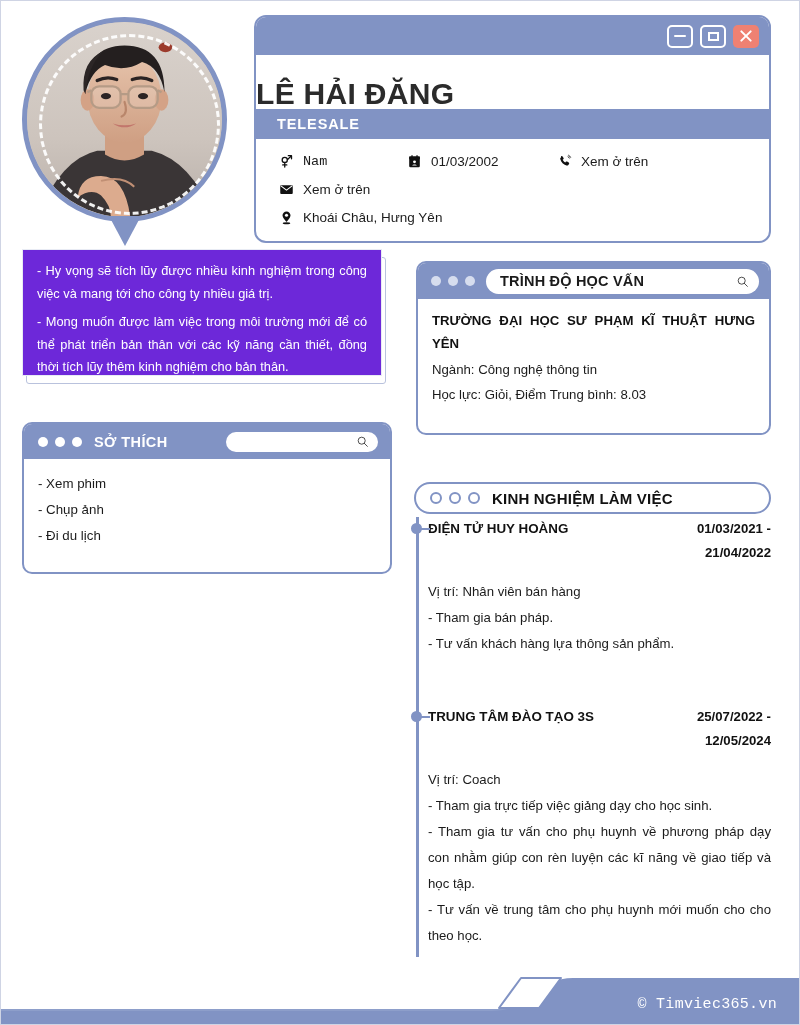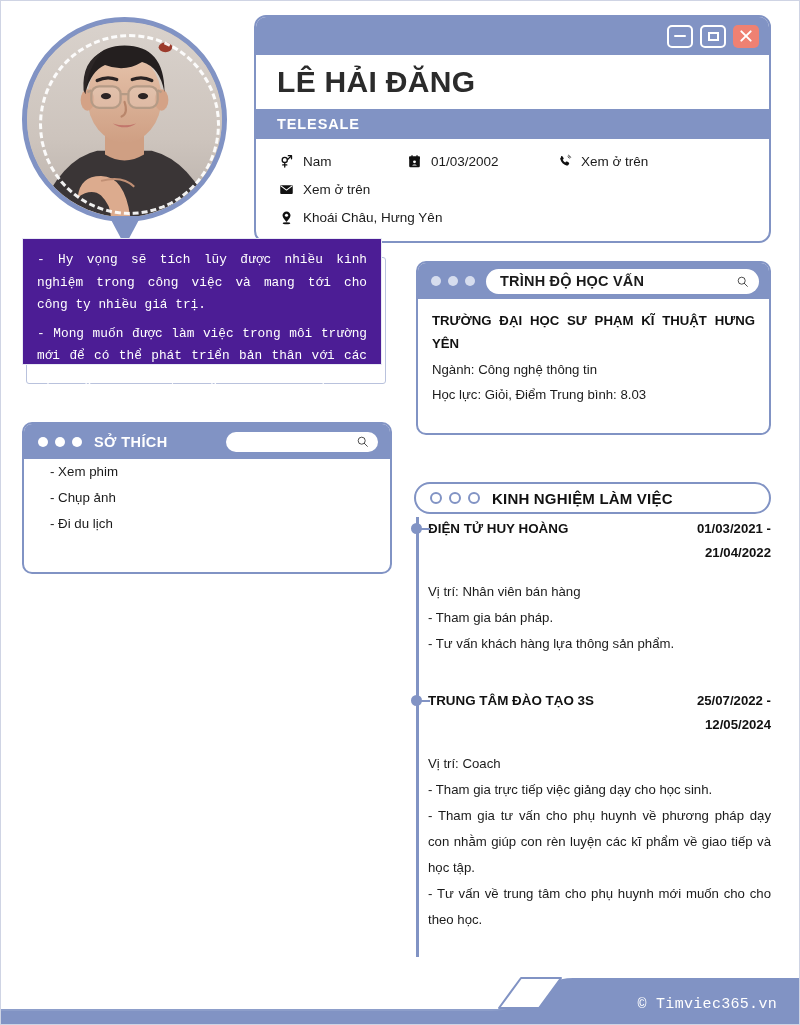--- a/index.html
+++ b/index.html
@@ -70,54 +70,52 @@
     width:26px;height:23px;border-radius:5px;box-sizing:border-box;
     display:flex;align-items:center;justify-content:center;
   }
   .wbtn.min,.wbtn.max{border:2px solid #ffffff;}
   .wbtn.min .bar{width:12px;height:2.5px;background:#fff;border-radius:1px;}
   .wbtn.max .sq{width:11px;height:9px;border:2px solid #fff;box-sizing:border-box;}
   .wbtn.close{background:#ef8172;}
   .wbtn.close svg{width:16px;height:16px;}
 
   .win-name{
-    height:54px;background:#fff;display:flex;align-items:center;
-    padding-left:21px;
+    height:54px;background:#fff;display:flex;align-items:flex-end;
   }
   .win-name h1{
     margin:0;font-size:30px;font-weight:bold;letter-spacing:.3px;
     color:#2b2b2b;line-height:1;
   }
   .win-role{
     height:30px;background:#8193c4;display:flex;align-items:center;
     padding-left:21px;
   }
   .win-role span{color:#fff;font-size:14.5px;font-weight:bold;letter-spacing:.9px;}
 
   .contact{
     padding:14px 0 0 22px;
     font-size:13.5px;color:#1b1b1b;
   }
   .crow{display:flex;align-items:flex-start;margin-bottom:12px;}
   .citem{display:flex;align-items:center;gap:9px;}
   .citem .ci{width:16px;height:16px;display:flex;align-items:center;justify-content:center;flex:0 0 16px;}
   .citem .ci svg{width:15px;height:15px;fill:#111;}
-  .c-gender{width:128px;}
+  .c-gender{width:128px;font-family:Liberation Mono, monospace;}
   .c-dob{width:150px;}
 
   
   .obj-outer{
     position:absolute;left:25px;top:256px;width:360px;height:127px;
     border:1px solid #b9c2dd;border-radius:3px;background:#fff;box-sizing:border-box;
   }
   .obj{
-    position:absolute;left:21px;top:237px;width:360px;height:127px;
-    background:#4c1d95;border:1px solid #e8ebf4;box-sizing:border-box;
+    position:absolute;left:21px;top:248px;width:360px;height:127px;
+    background:#6d28d9;border:1px solid #e8ebf4;box-sizing:border-box;
     padding:10px 14px 0 14px;
-    font-family:Liberation Mono, monospace;
   }
   .obj p{
     margin:0 0 6px 0;color:#ffffff;font-size:12.8px;line-height:22.5px;
     text-align:justify;text-justify:inter-word;
   }
 
   
   .hobby{
     position:absolute;left:21px;top:421px;width:370px;height:152px;
     border:2px solid #8193c4;border-radius:10px;box-sizing:border-box;
@@ -131,21 +129,21 @@
   .dots i{width:10px;height:10px;border-radius:50%;display:block;}
   .dots.solid-white i{background:#fff;}
   .dots.light i{background:#d6ddee;}
   .dots.hollow i{background:transparent;border:2px solid #8193c4;box-sizing:border-box;width:12px;height:12px;}
   .hobby-head .ttl{color:#fff;font-size:14.5px;font-weight:bold;letter-spacing:.4px;}
   .searchpill{
     margin-left:auto;background:#fff;border-radius:12px;height:20px;width:152px;
     display:flex;align-items:center;justify-content:flex-end;padding-right:9px;box-sizing:border-box;
   }
   .searchpill svg{width:13px;height:13px;stroke:#333;fill:none;stroke-width:1.6;}
-  .hobby-body{padding:0 0 0 14px;margin-left:12px;}
+  .hobby-body{padding:12px 0 0 14px;}
   .hobby-body div{font-size:13.3px;line-height:26px;color:#1b1b1b;}
 
   
   .edu{
     position:absolute;left:415px;top:260px;width:355px;height:174px;
     border:2px solid #8193c4;border-radius:10px;box-sizing:border-box;
     background:#fff;overflow:hidden;
   }
   .edu-head{
     height:36px;background:#8193c4;display:flex;align-items:center;
@@ -187,21 +185,21 @@
   .job-name{font-size:13.4px;font-weight:bold;color:#111;flex:1;padding-top:2px;line-height:20px;}
   .job-date{
     width:118px;text-align:right;font-size:13.2px;font-weight:bold;color:#111;line-height:24px;
   }
   .job-body{margin-top:14px;}
   .job-body div{
     font-size:13.2px;line-height:26px;color:#1b1b1b;
     text-align:justify;text-justify:inter-word;
   }
   .job-body div.last{text-align:left;}
-  .job.second{margin-top:32px;}
+  .job.second{margin-top:48px;}
 
   
   .footer{position:absolute;left:0;bottom:0;width:800px;height:60px;}
   .footer svg{display:block;width:800px;height:60px;}
   .foot-text{
     position:absolute;right:24px;bottom:11px;
     color:#fff;font-family:"Liberation Mono",monospace;font-size:15px;letter-spacing:.3px;
   }
 </style>
 </head>
@@ -428,21 +426,21 @@
     <div class="job second">
       <span class="marker"></span>
       <span class="tick"></span>
       <div class="job-top">
         <div class="job-name">TRUNG TÂM ĐÀO TẠO 3S</div>
         <div class="job-date">25/07/2022 - 12/05/2024</div>
       </div>
       <div class="job-body">
         <div>Vị trí: Coach</div>
         <div class="last">- Tham gia trực tiếp việc giảng dạy cho học sinh.</div>
-        <div>- Tham gia tư vấn cho phụ huynh về phương pháp dạy con nhằm giúp con rèn luyện các kĩ phẩm về giao tiếp và học tập.</div>
+        <div>- Tham gia tư vấn cho phụ huynh về phương pháp dạy con nhằm giúp con rèn luyện các kĩ năng về giao tiếp và học tập.</div>
         <div>- Tư vấn về trung tâm cho phụ huynh mới muốn cho cho theo học.</div>
       </div>
     </div>
 
   </div>
 
   <div class="footer">
     <svg viewBox="0 0 800 60" preserveAspectRatio="none" aria-hidden="true">
       <path d="M0 47 L490 47 Q516 47 530 32 Q548 14 572 14 L800 14 L800 60 L0 60 Z" fill="#8193c4"></path>
       <path d="M498 44 L520 14 L560 14 L538 44 Z" fill="#ffffff" stroke="#8193c4" stroke-width="2" stroke-linejoin="round"></path>

